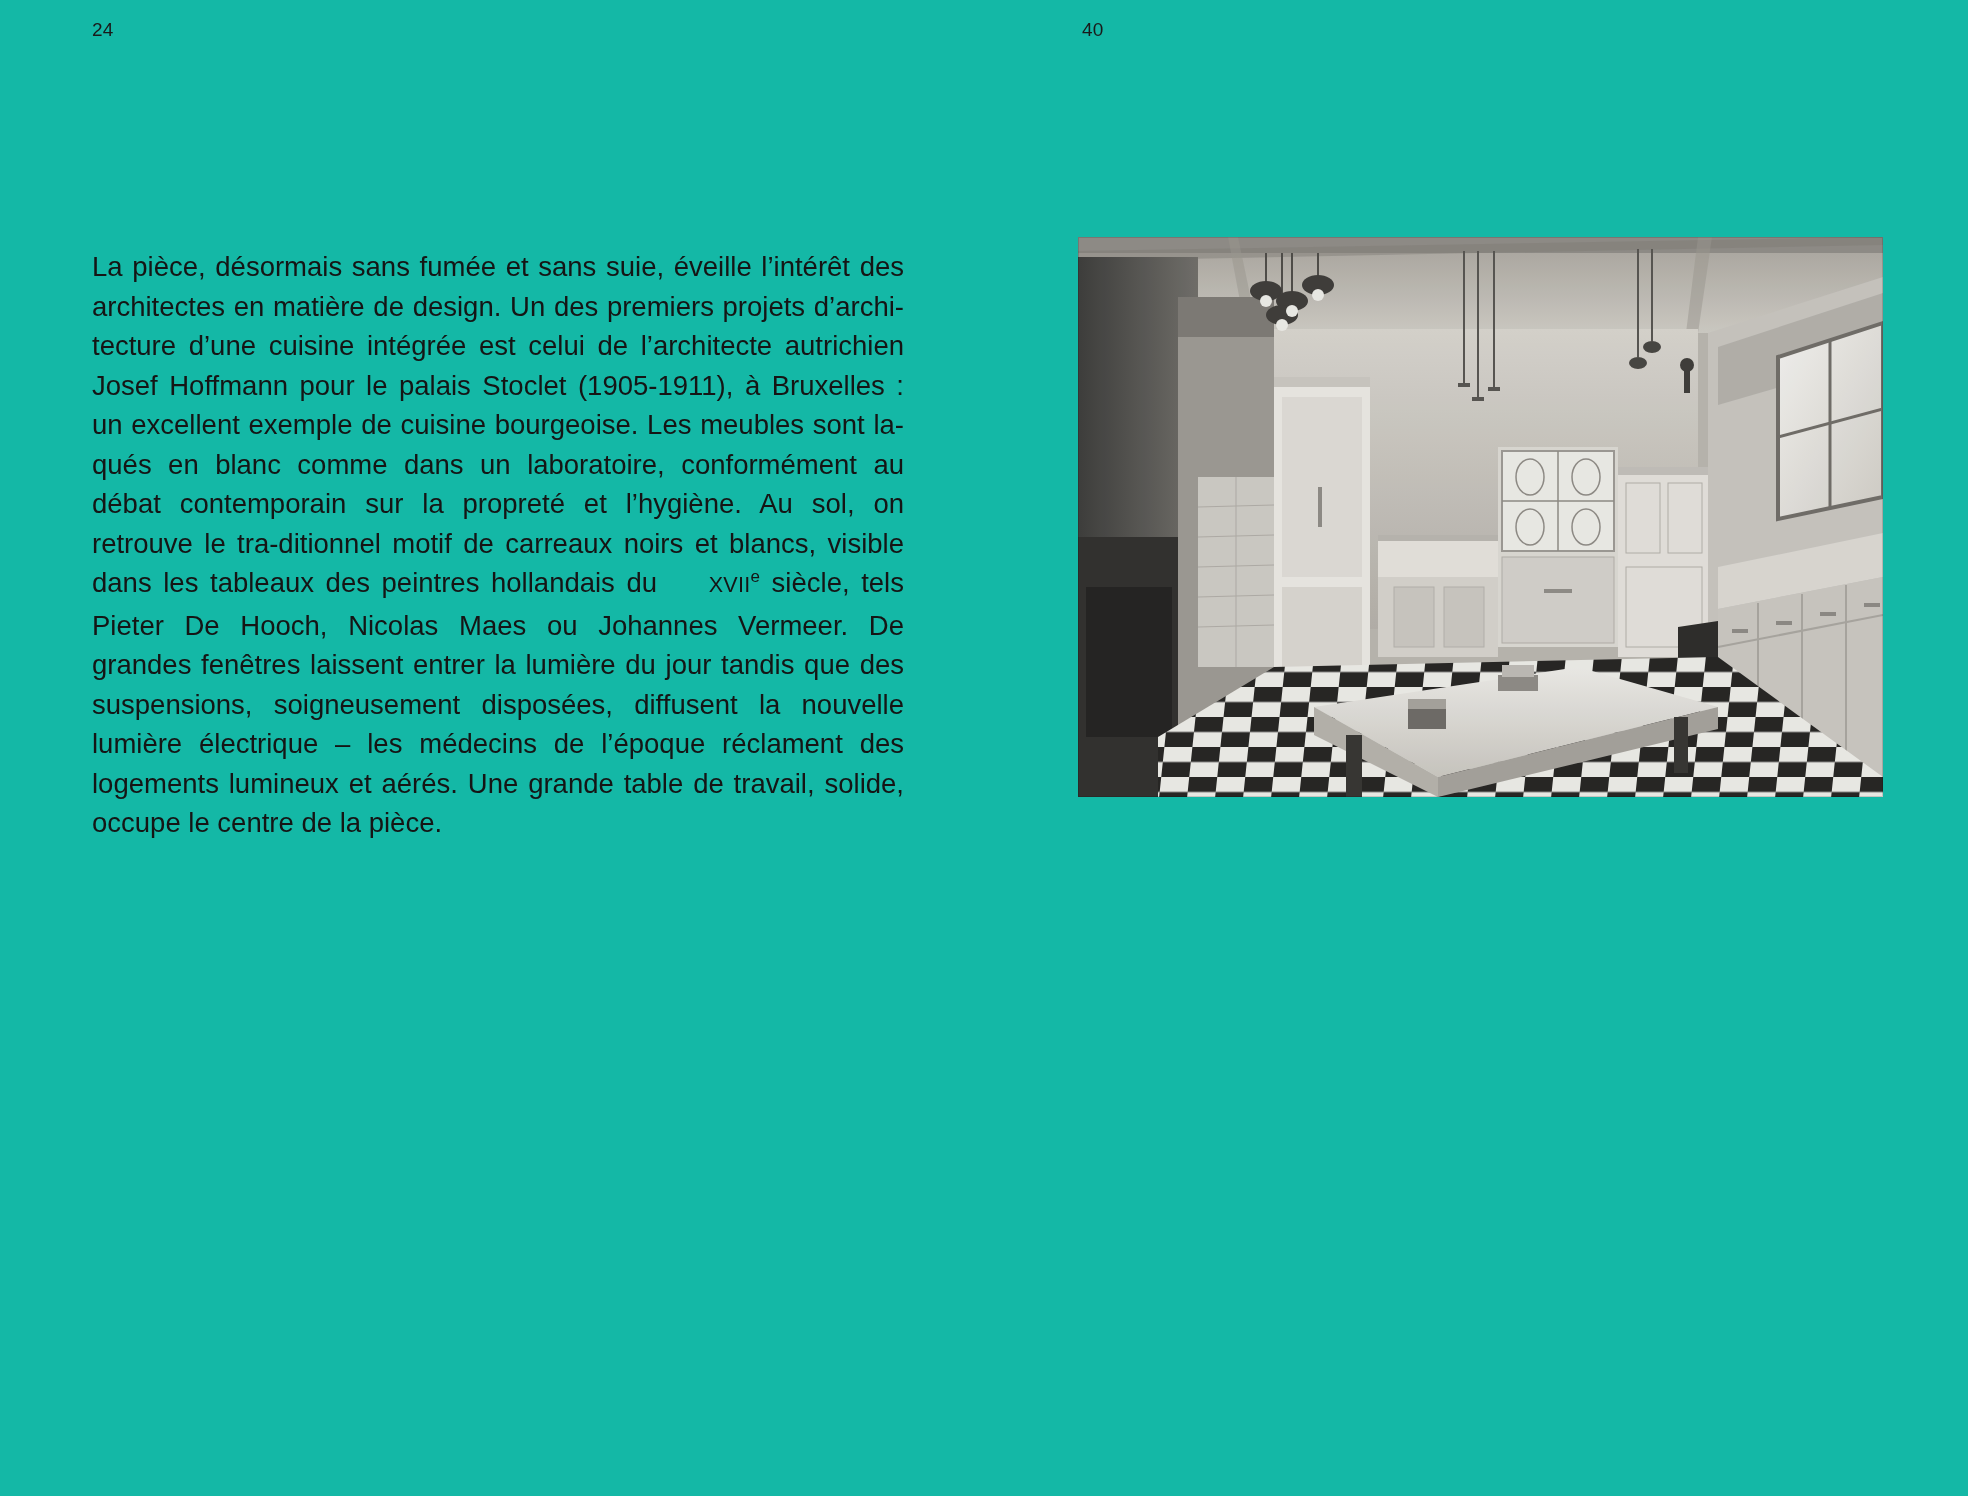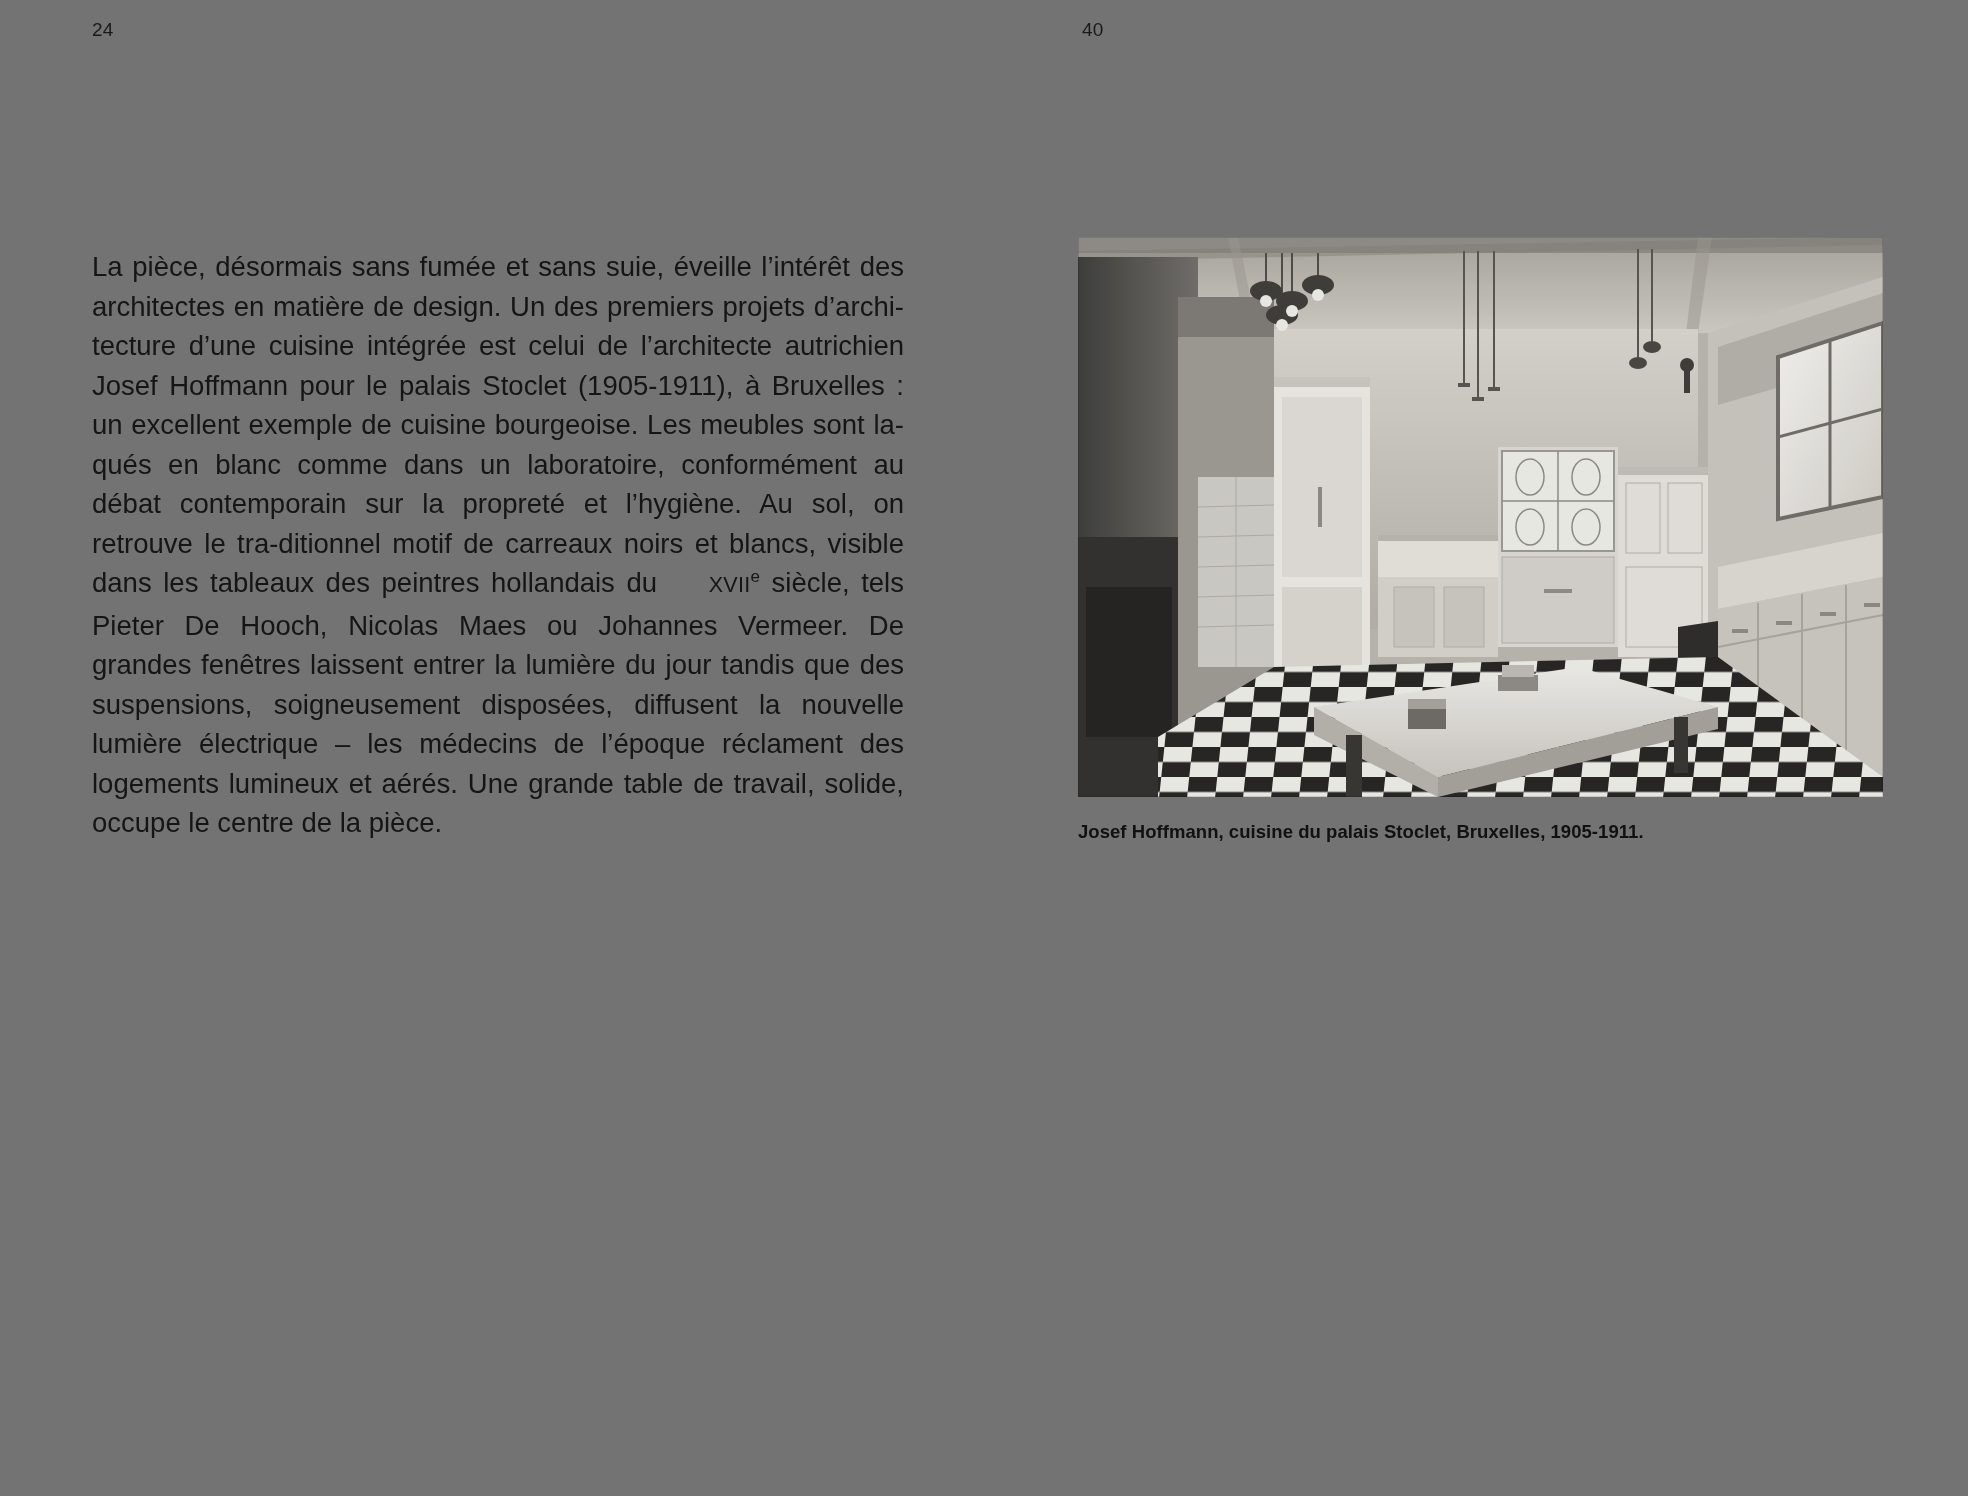--- a/index.html
+++ b/index.html
@@ -12,21 +12,21 @@
     height: 1496px;
     font-family: "Liberation Sans", sans-serif;
     color: #1a1a1a;
     position: relative;
     overflow: hidden;
   }
 
   .page-spread {
     position: absolute;
     inset: 0;
-    background: #737373;
+    background: #14b8a6;
   }
 
   
   .folio {
     position: absolute;
     font-size: 19px;
     letter-spacing: 0.2px;
     color: #1a1a1a;
     font-weight: 400;
   }
@@ -269,16 +269,15 @@
 
         <g fill="#3c3a37">
           <rect x="606" y="130" width="6" height="26"></rect>
           <circle cx="609" cy="128" r="7"></circle>
         </g>
 
         <rect x="0" y="0" width="805" height="560" fill="none" stroke="#000" stroke-opacity="0.15" stroke-width="2"></rect>
         <rect x="0" y="0" width="805" height="560" fill="#7a786f" opacity="0.06"></rect>
       </svg>
     </div>
-    <figcaption class="figure-caption">Josef Hoffmann, cuisine du palais Stoclet, Bruxelles, 1905-1911.</figcaption>
   </figure>
 
 </div>
 
 </body></html>

